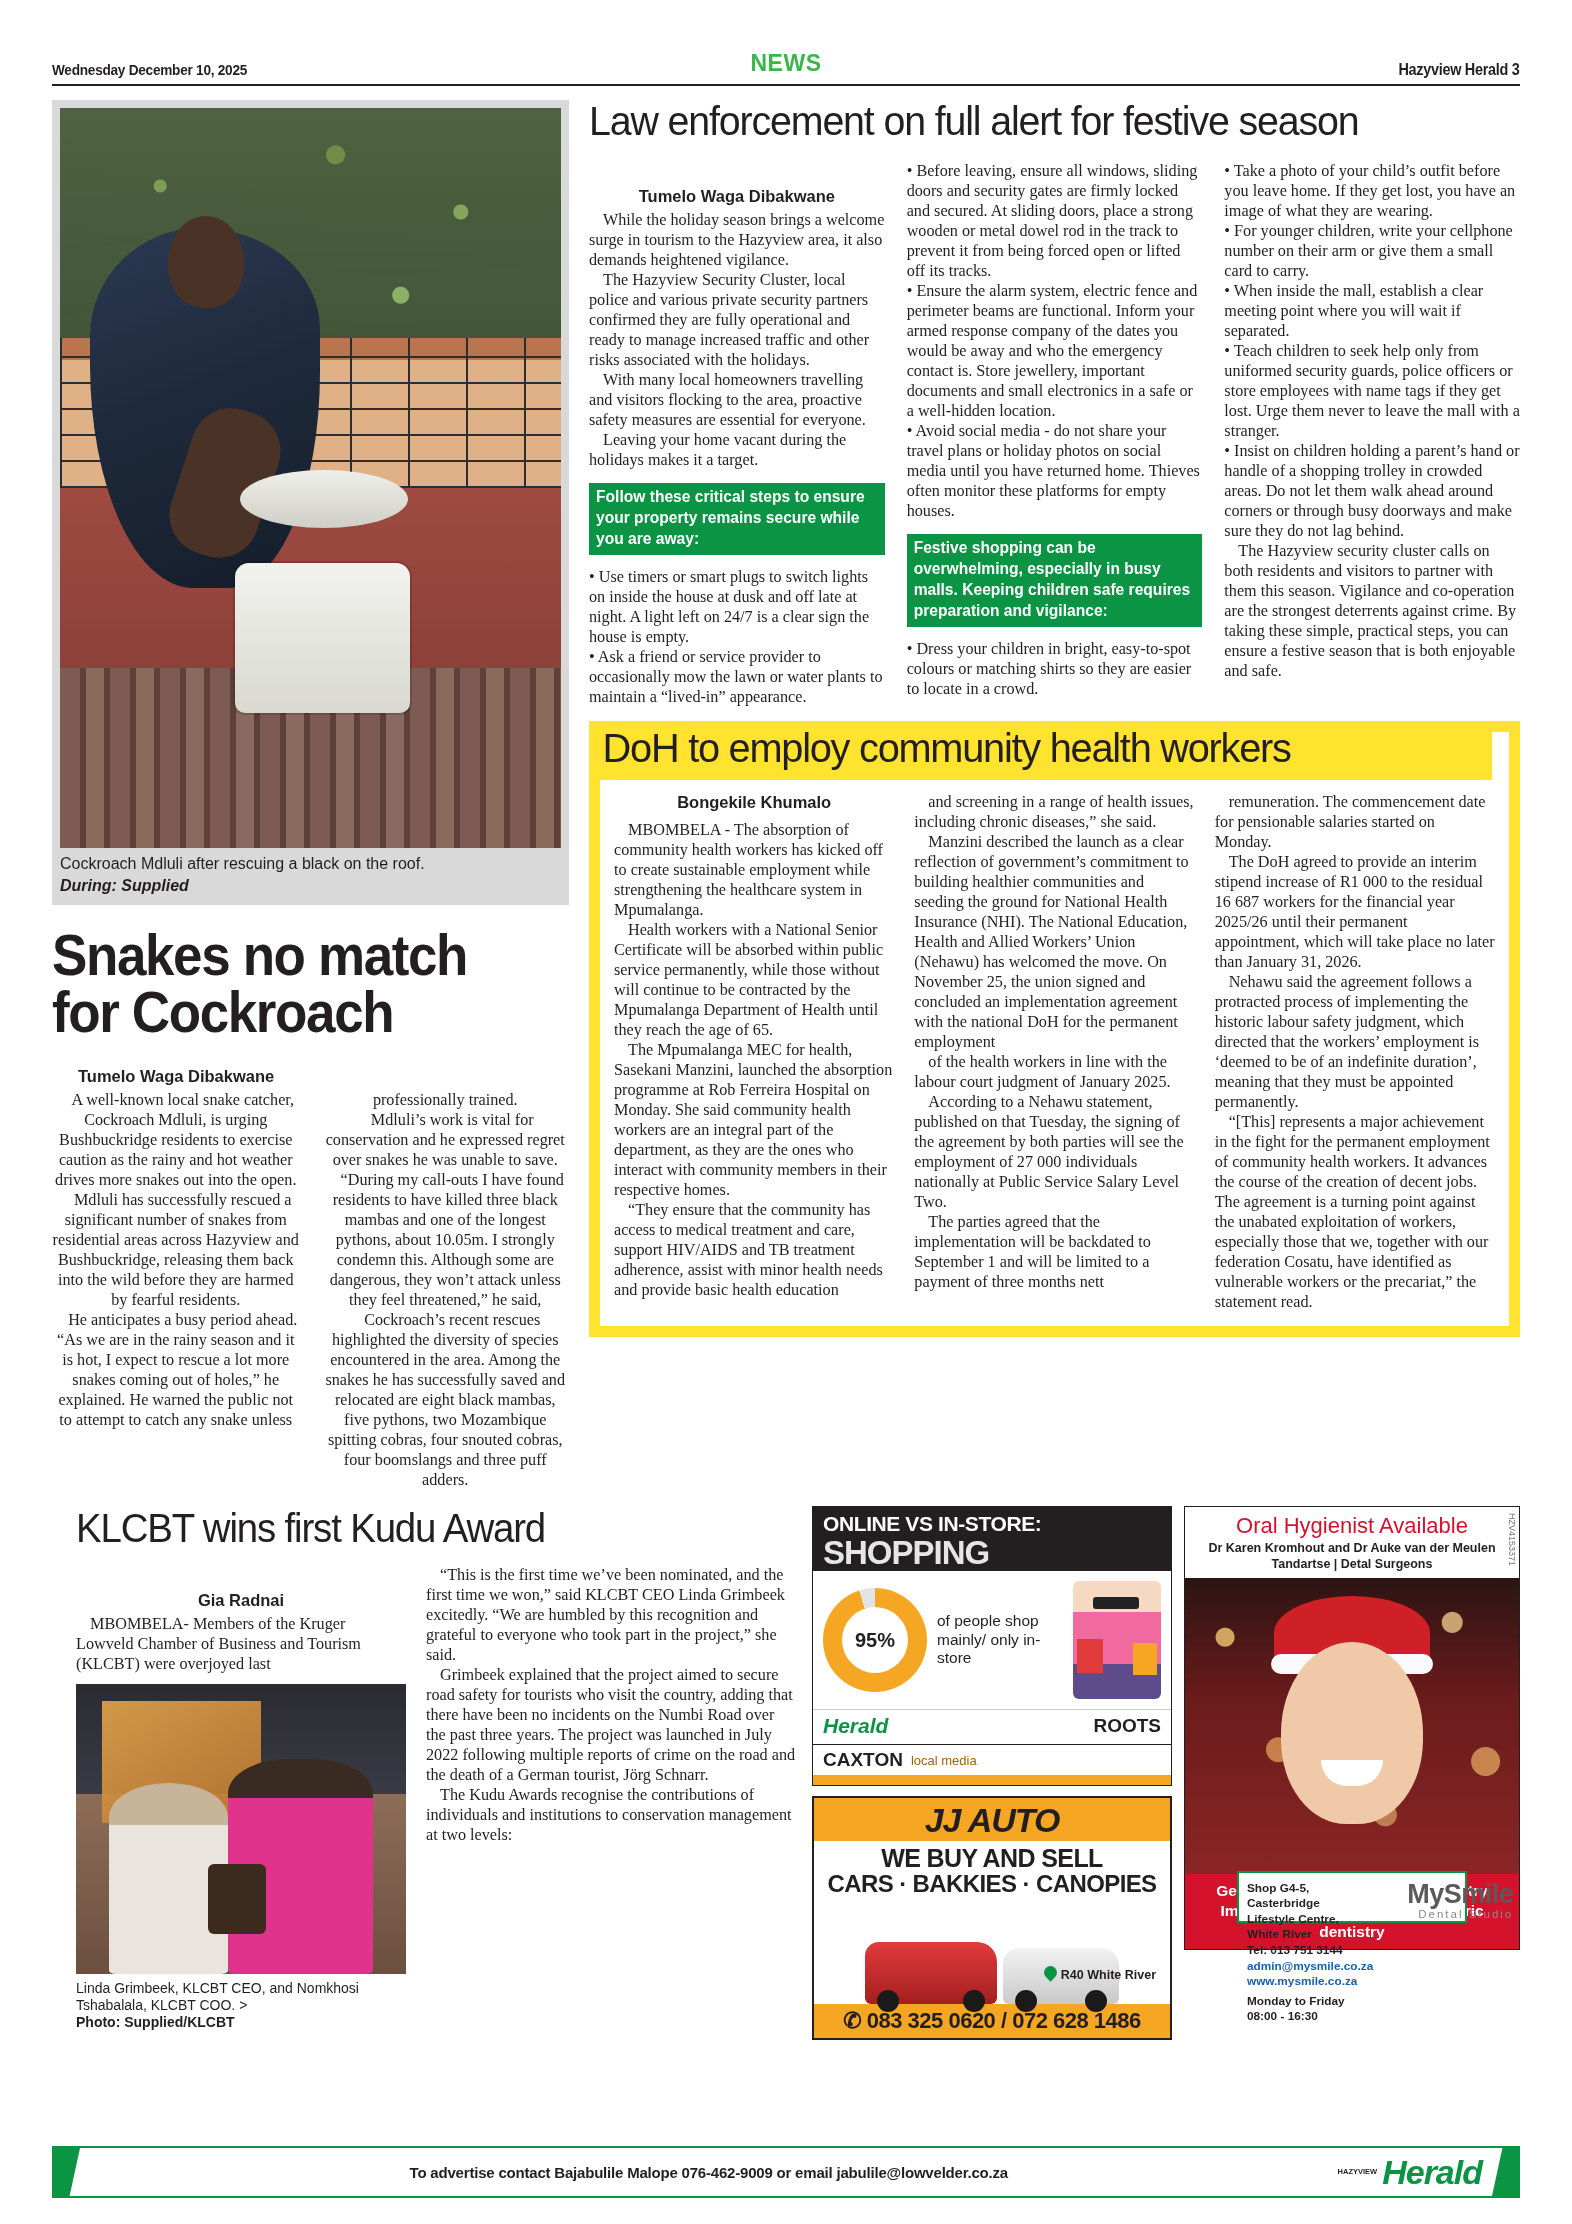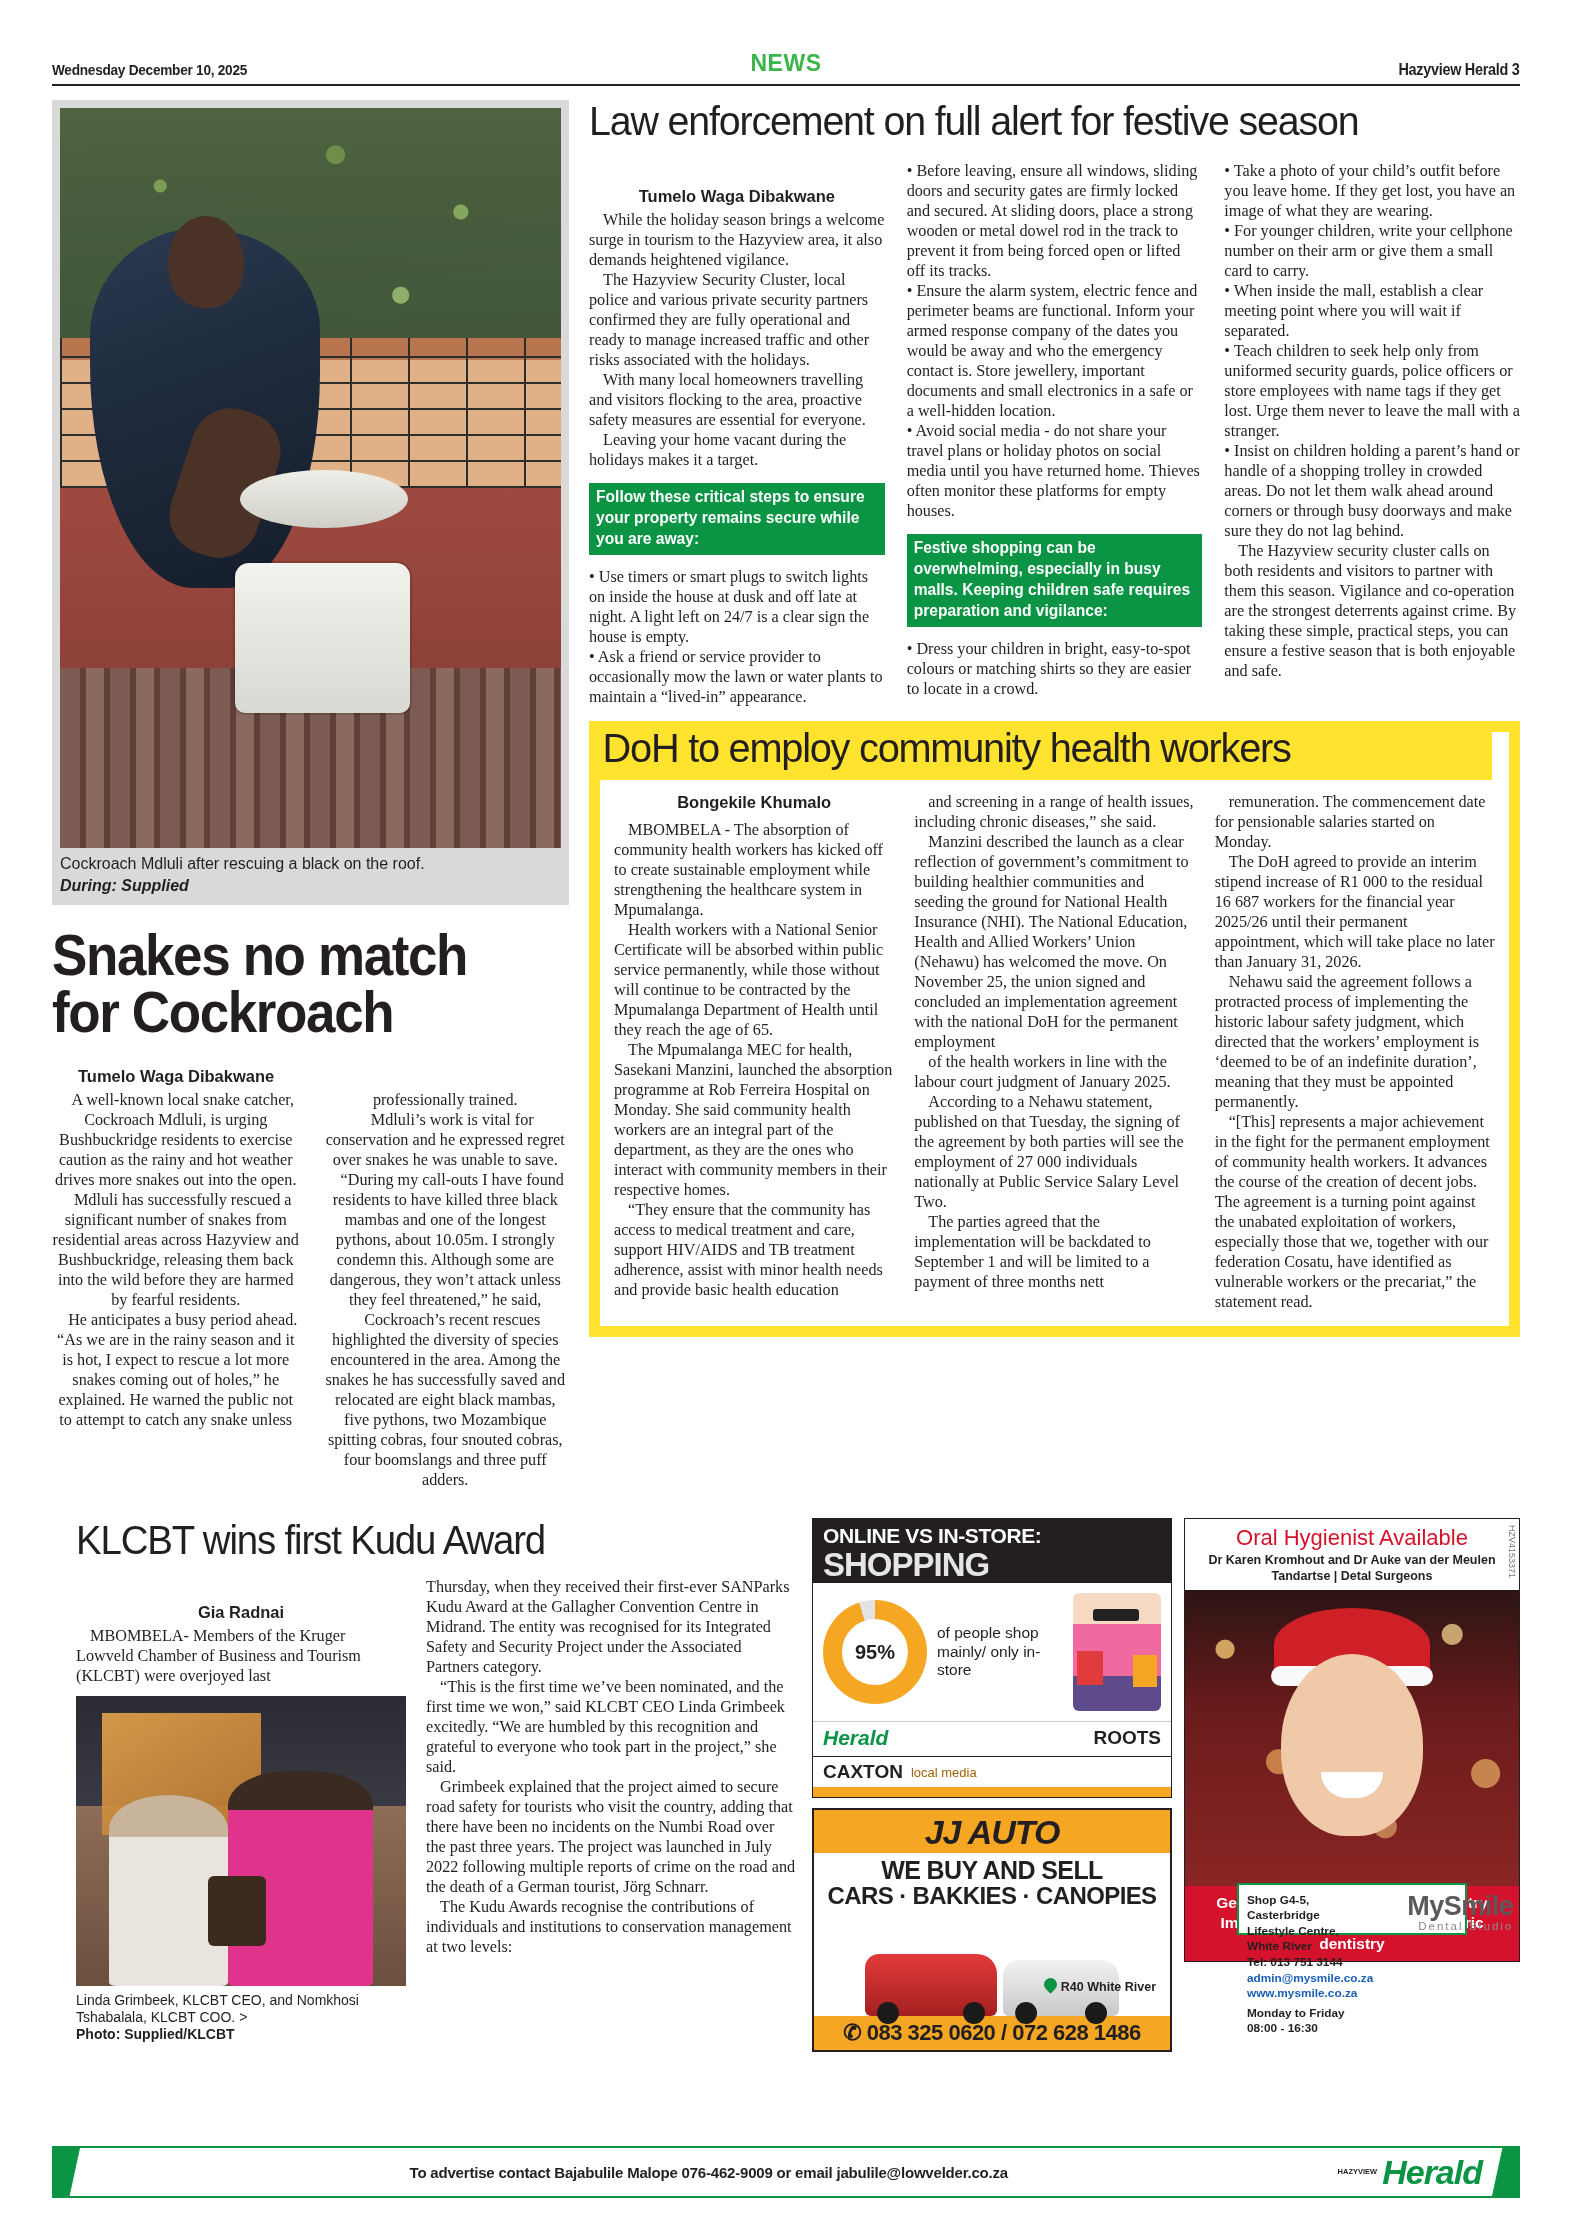--- a/index.html
+++ b/index.html
@@ -170,21 +170,21 @@
   .doh-body { padding:12px 14px 14px 14px; display:flex; gap:20px; }
   .doh-body .c { flex:1; font-size:16.2px; line-height:1.235; }
   .doh-body .c p { margin:0; text-indent:14px; }
   .doh-byline {
     font-family:"Liberation Sans", sans-serif;
     font-weight:700; font-size:16.5px;
     text-align:center; margin:0 0 8px 0;
   }
 
   
-  .bottomzone { display:flex; gap:16px; margin-top:28px;padding-left:24px; }
+  .bottomzone { display:flex; gap:16px; margin-top:16px;padding-left:24px; }
   .klcbt { width:720px; flex:none; }
   .klcbt-head {
     font-family:"Liberation Sans", sans-serif;
     font-weight:400; font-size:40px; letter-spacing:-1.2px;
     margin:0 0 14px 0;
     transform:scaleX(0.96); transform-origin:left top;
   }
   .klcbt-grid { display:flex; gap:20px; }
   .klcbt-left { width:330px; flex:none; }
   .klcbt-right { flex:1; font-size:16.2px; line-height:1.235; }
@@ -544,21 +544,20 @@
             <div class="p1"></div>
             <div class="p2"></div>
             <div class="trophy"></div>
           </div>
           <div class="cap2">
             <div>Linda Grimbeek, KLCBT CEO, and Nomkhosi Tshabalala, KLCBT COO. &gt;</div>
             <div class="credit">Photo: Supplied/KLCBT</div>
           </div>
         </div>
         <div class="klcbt-right">
-          <p class="noind" style="text-indent:0;">Thursday, when they received their first-ever SANParks Kudu Award at the Gallagher Convention Centre in Midrand. The entity was recognised for its Integrated Safety and Security Project under the Associated Partners category.</p>
           <p>“This is the first time we’ve been nominated, and the first time we won,” said KLCBT CEO Linda Grimbeek excitedly. “We are humbled by this recognition and grateful to everyone who took part in the project,” she said.</p>
           <p>Grimbeek explained that the project aimed to secure road safety for tourists who visit the country, adding that there have been no incidents on the Numbi Road over the past three years. The project was launched in July 2022 following multiple reports of crime on the road and the death of a German tourist, Jörg Schnarr.</p>
           <p>The Kudu Awards recognise the contributions of individuals and institutions to conservation management at two levels:</p>
         </div>
       </div>
     </div>
 
     <div class="ads">
 
       <div class="adcol a">

